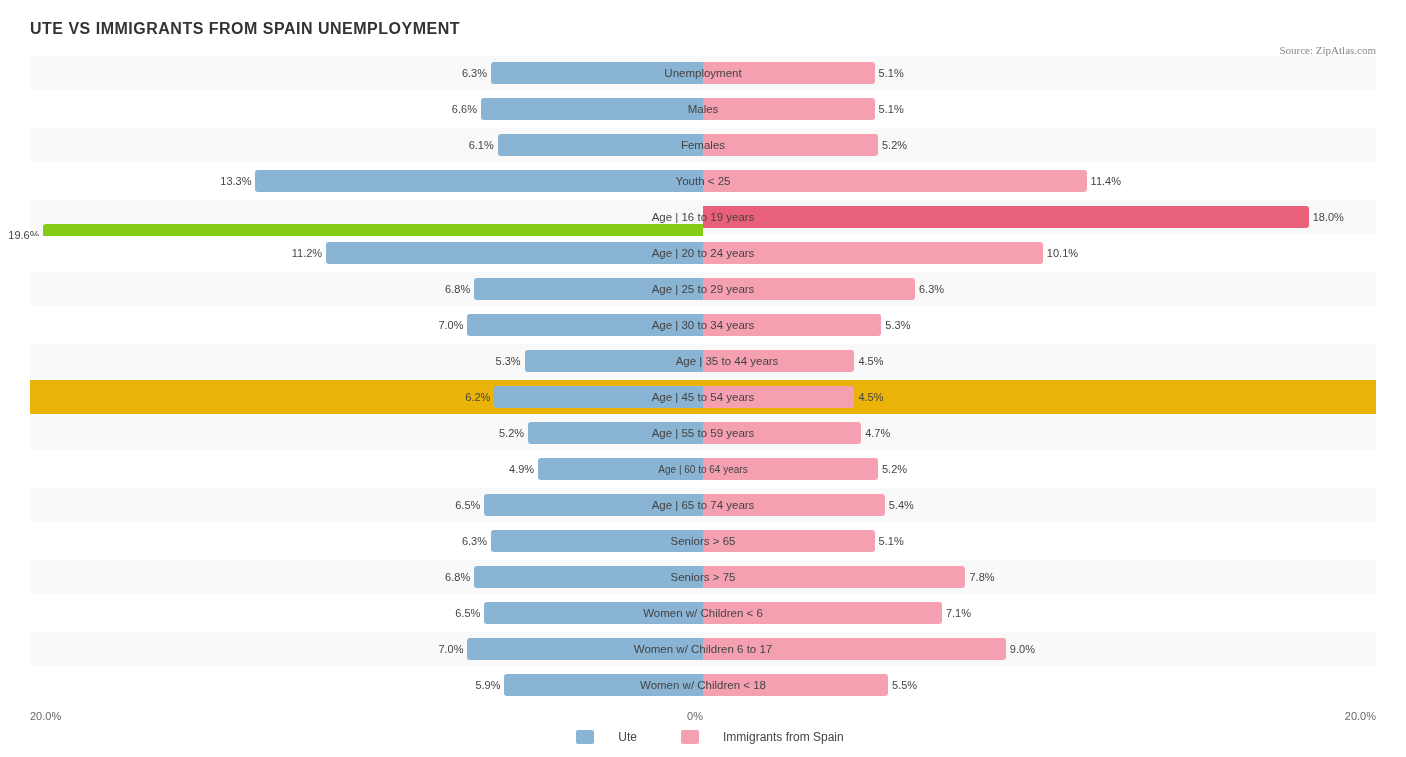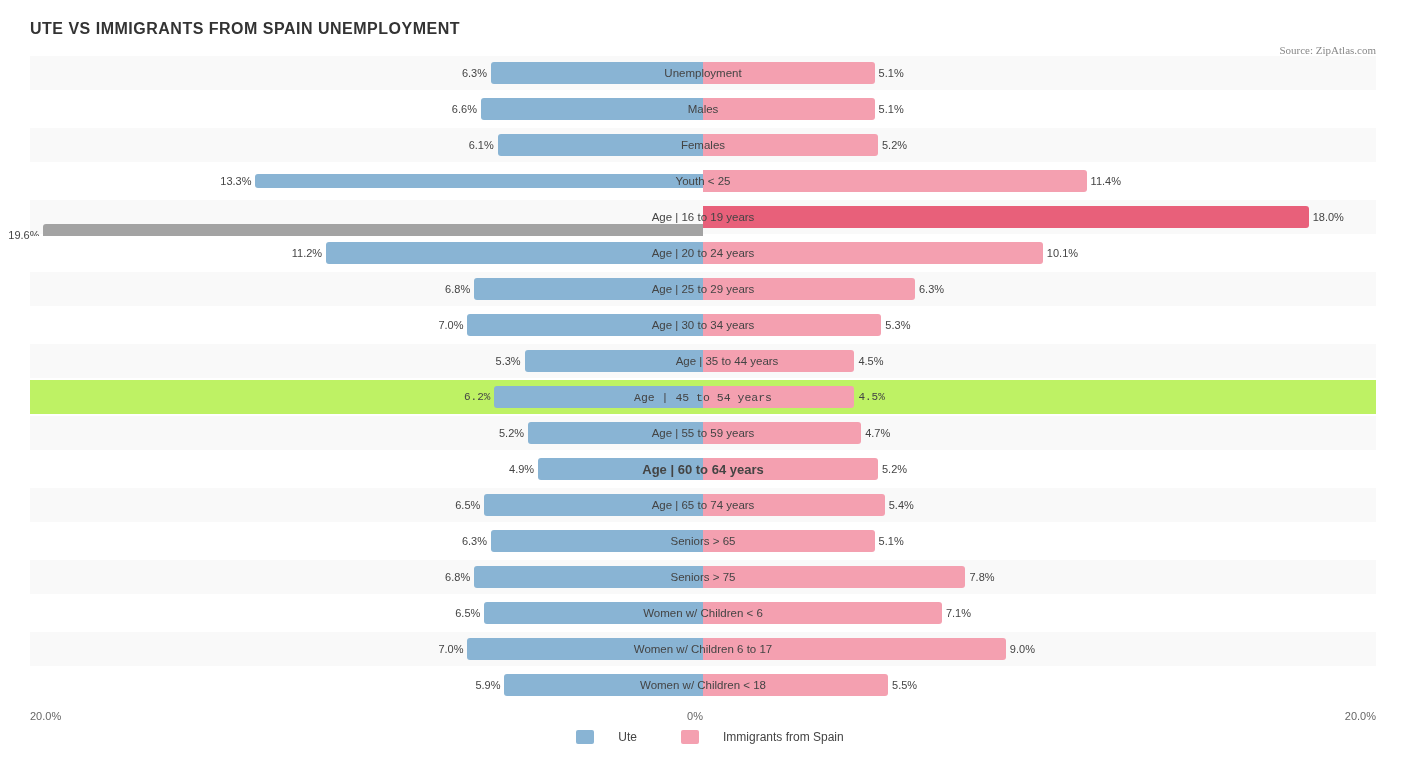--- a/index.html
+++ b/index.html
@@ -140,34 +140,34 @@
     </div>
     <div style="position:absolute;left:50%;transform:translateX(-50%);font-size:11.5px;color:#444;white-space:nowrap;z-index:10;text-align:center;pointer-events:none;font-weight:400;">Females</div>
     <div class="right-section" style="width:50%;display:flex;align-items:center;justify-content:flex-start;height:100%;position:relative;">
       <div style="width:26%;height:22px;background:#f4a0b0;border-radius:0 3px 3px 0;position:relative;display:flex;align-items:center;min-width:1px;">
         <span style="position:absolute;left:calc(100% + 4px);font-size:11px;color:#444;white-space:nowrap;">5.2%</span>
       </div>
     </div>
   </div>
       <div class="row" style="background: rgb(255, 255, 255);">
     <div class="left-section" style="width:50%;display:flex;align-items:center;justify-content:flex-end;height:100%;position:relative;">
-      <div style="width:66.5%;height:14px;background:#89b4d4;border-radius:3px 0 0 3px;position:relative;display:flex;align-items:center;min-width:1px;">
+      <div style="width:66.5%;height:22px;background:#89b4d4;border-radius:3px 0 0 3px;position:relative;display:flex;align-items:center;min-width:1px;">
         <span style="position:absolute;right:calc(100% + 4px);font-size:11px;color:#444;white-space:nowrap;">13.3%</span>
       </div>
     </div>
     <div style="position:absolute;left:50%;transform:translateX(-50%);font-size:11.5px;color:#444;white-space:nowrap;z-index:10;text-align:center;pointer-events:none;font-weight:400;">Youth &lt; 25</div>
     <div class="right-section" style="width:50%;display:flex;align-items:center;justify-content:flex-start;height:100%;position:relative;">
       <div style="width:57.00000000000001%;height:22px;background:#f4a0b0;border-radius:0 3px 3px 0;position:relative;display:flex;align-items:center;min-width:1px;">
         <span style="position:absolute;left:calc(100% + 4px);font-size:11px;color:#444;white-space:nowrap;">11.4%</span>
       </div>
     </div>
   </div>
       <div class="row" style="background: rgb(249, 249, 249);">
     <div class="left-section" style="width:50%;display:flex;align-items:center;justify-content:flex-end;height:100%;position:relative;">
-      <div style="width:98.00000000000001%;height:22px;background:#a3a3a3;border-radius:3px 0 0 3px;position:relative;display:flex;align-items:center;min-width:1px;margin-top:36px;">
+      <div style="width:98.00000000000001%;height:22px;background:#84cc16;border-radius:3px 0 0 3px;position:relative;display:flex;align-items:center;min-width:1px;margin-top:36px;">
         <span style="position:absolute;right:calc(100% + 4px);font-size:11px;color:#444;white-space:nowrap;">19.6%</span>
       </div>
     </div>
     <div style="position:absolute;left:50%;transform:translateX(-50%);font-size:11.5px;color:#444;white-space:nowrap;z-index:10;text-align:center;pointer-events:none;font-weight:400;">Age | 16 to 19 years</div>
     <div class="right-section" style="width:50%;display:flex;align-items:center;justify-content:flex-start;height:100%;position:relative;">
       <div style="width:90%;height:22px;background:#e8607a;border-radius:0 3px 3px 0;position:relative;display:flex;align-items:center;min-width:1px;">
         <span style="position:absolute;left:calc(100% + 4px);font-size:11px;color:#444;white-space:nowrap;">18.0%</span>
       </div>
     </div>
   </div>
@@ -216,21 +216,21 @@
         <span style="position:absolute;right:calc(100% + 4px);font-size:11px;color:#444;white-space:nowrap;">5.3%</span>
       </div>
     </div>
     <div style="position:absolute;left:50%;transform:translateX(-50%);font-size:11.5px;color:#444;white-space:nowrap;z-index:10;text-align:center;pointer-events:none;font-weight:400;margin-left:24px;">Age | 35 to 44 years</div>
     <div class="right-section" style="width:50%;display:flex;align-items:center;justify-content:flex-start;height:100%;position:relative;">
       <div style="width:22.5%;height:22px;background:#f4a0b0;border-radius:0 3px 3px 0;position:relative;display:flex;align-items:center;min-width:1px;">
         <span style="position:absolute;left:calc(100% + 4px);font-size:11px;color:#444;white-space:nowrap;">4.5%</span>
       </div>
     </div>
   </div>
-      <div class="row" style="background: #bef264; font-family: Liberation Mono, monospace;">
+      <div class="row" style="background: #eab308;">
     <div class="left-section" style="width:50%;display:flex;align-items:center;justify-content:flex-end;height:100%;position:relative;">
       <div style="width:31%;height:22px;background:#89b4d4;border-radius:3px 0 0 3px;position:relative;display:flex;align-items:center;min-width:1px;">
         <span style="position:absolute;right:calc(100% + 4px);font-size:11px;color:#444;white-space:nowrap;">6.2%</span>
       </div>
     </div>
     <div style="position:absolute;left:50%;transform:translateX(-50%);font-size:11.5px;color:#444;white-space:nowrap;z-index:10;text-align:center;pointer-events:none;font-weight:400;">Age | 45 to 54 years</div>
     <div class="right-section" style="width:50%;display:flex;align-items:center;justify-content:flex-start;height:100%;position:relative;">
       <div style="width:22.5%;height:22px;background:#f4a0b0;border-radius:0 3px 3px 0;position:relative;display:flex;align-items:center;min-width:1px;">
         <span style="position:absolute;left:calc(100% + 4px);font-size:11px;color:#444;white-space:nowrap;">4.5%</span>
       </div>
@@ -248,21 +248,21 @@
         <span style="position:absolute;left:calc(100% + 4px);font-size:11px;color:#444;white-space:nowrap;">4.7%</span>
       </div>
     </div>
   </div>
       <div class="row" style="background: rgb(255, 255, 255);">
     <div class="left-section" style="width:50%;display:flex;align-items:center;justify-content:flex-end;height:100%;position:relative;">
       <div style="width:24.500000000000004%;height:22px;background:#89b4d4;border-radius:3px 0 0 3px;position:relative;display:flex;align-items:center;min-width:1px;">
         <span style="position:absolute;right:calc(100% + 4px);font-size:11px;color:#444;white-space:nowrap;">4.9%</span>
       </div>
     </div>
-    <div style="position:absolute;left:50%;transform:translateX(-50%);font-size:13px;color:#444;white-space:nowrap;z-index:10;text-align:center;pointer-events:none;font-weight:700;">Age | 60 to 64 years</div>
+    <div style="position:absolute;left:50%;transform:translateX(-50%);font-size:10px;color:#444;white-space:nowrap;z-index:10;text-align:center;pointer-events:none;font-weight:400;">Age | 60 to 64 years</div>
     <div class="right-section" style="width:50%;display:flex;align-items:center;justify-content:flex-start;height:100%;position:relative;">
       <div style="width:26%;height:22px;background:#f4a0b0;border-radius:0 3px 3px 0;position:relative;display:flex;align-items:center;min-width:1px;">
         <span style="position:absolute;left:calc(100% + 4px);font-size:11px;color:#444;white-space:nowrap;">5.2%</span>
       </div>
     </div>
   </div>
       <div class="row" style="background: rgb(249, 249, 249);">
     <div class="left-section" style="width:50%;display:flex;align-items:center;justify-content:flex-end;height:100%;position:relative;">
       <div style="width:32.5%;height:22px;background:#89b4d4;border-radius:3px 0 0 3px;position:relative;display:flex;align-items:center;min-width:1px;">
         <span style="position:absolute;right:calc(100% + 4px);font-size:11px;color:#444;white-space:nowrap;">6.5%</span>

